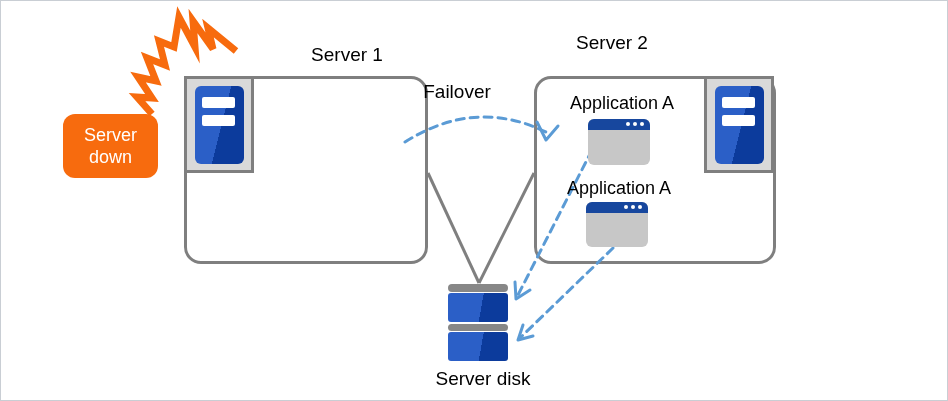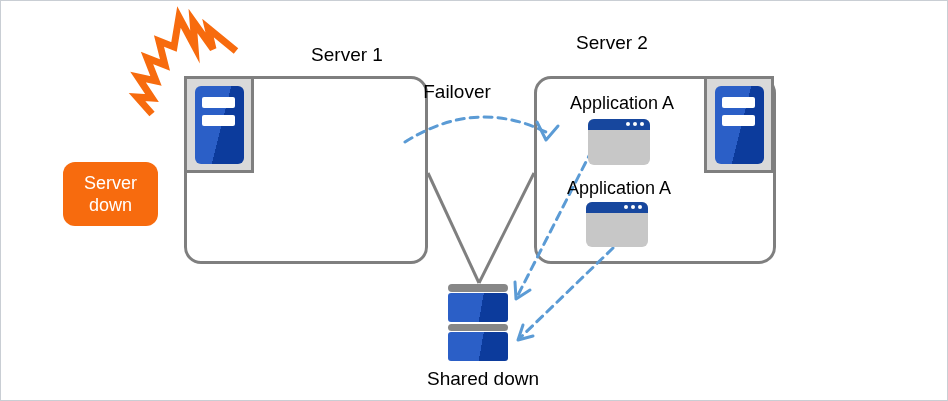--- a/index.html
+++ b/index.html
@@ -67,21 +67,21 @@
   .disk .platter-cap.second{height:7px;margin-top:2px;}
   .disk .platter-body{
     height:29px;margin-top:1px;border-radius:3px;
     background:linear-gradient(100deg,var(--server-blue-light) 55%,var(--server-blue-dark) 55%);
   }
 
   .callout{
     position:absolute;left:62px;top:113px;width:95px;height:64px;box-sizing:border-box;
     background:var(--accent-orange);border-radius:12px;color:#fff;font-size:18px;line-height:22px;
     display:flex;align-items:center;justify-content:center;text-align:center;
-    padding:0 20px;z-index:3;margin-top:48px;
+    padding:0 20px;z-index:3;
   }
 </style>
 </head>
 <body>
 
 <div class="stage">
 
   <div class="node-box" id="server1-box"></div>
   <div class="node-box" id="server2-box"></div>
 
@@ -142,15 +142,15 @@
     <div class="platter-body"></div>
     <div class="platter-cap second"></div>
     <div class="platter-body"></div>
   </div>
 
   <div class="diagram-label" id="server1-label">Server 1</div>
   <div class="diagram-label" id="server2-label">Server 2</div>
   <div class="diagram-label" id="failover-label">Failover</div>
   <div class="diagram-label" id="app-a-label-1">Application A</div>
   <div class="diagram-label" id="app-a-label-2">Application A</div>
-  <div class="diagram-label" id="shared-disk-label">Shared down</div>
+  <div class="diagram-label" id="shared-disk-label">Server disk</div>
 
 </div>
 
 </body></html>

